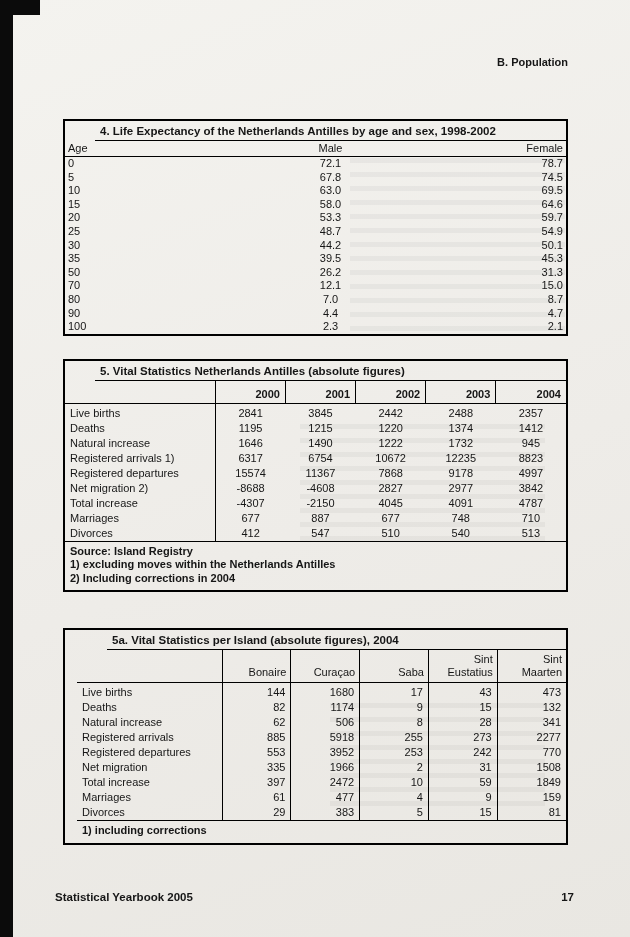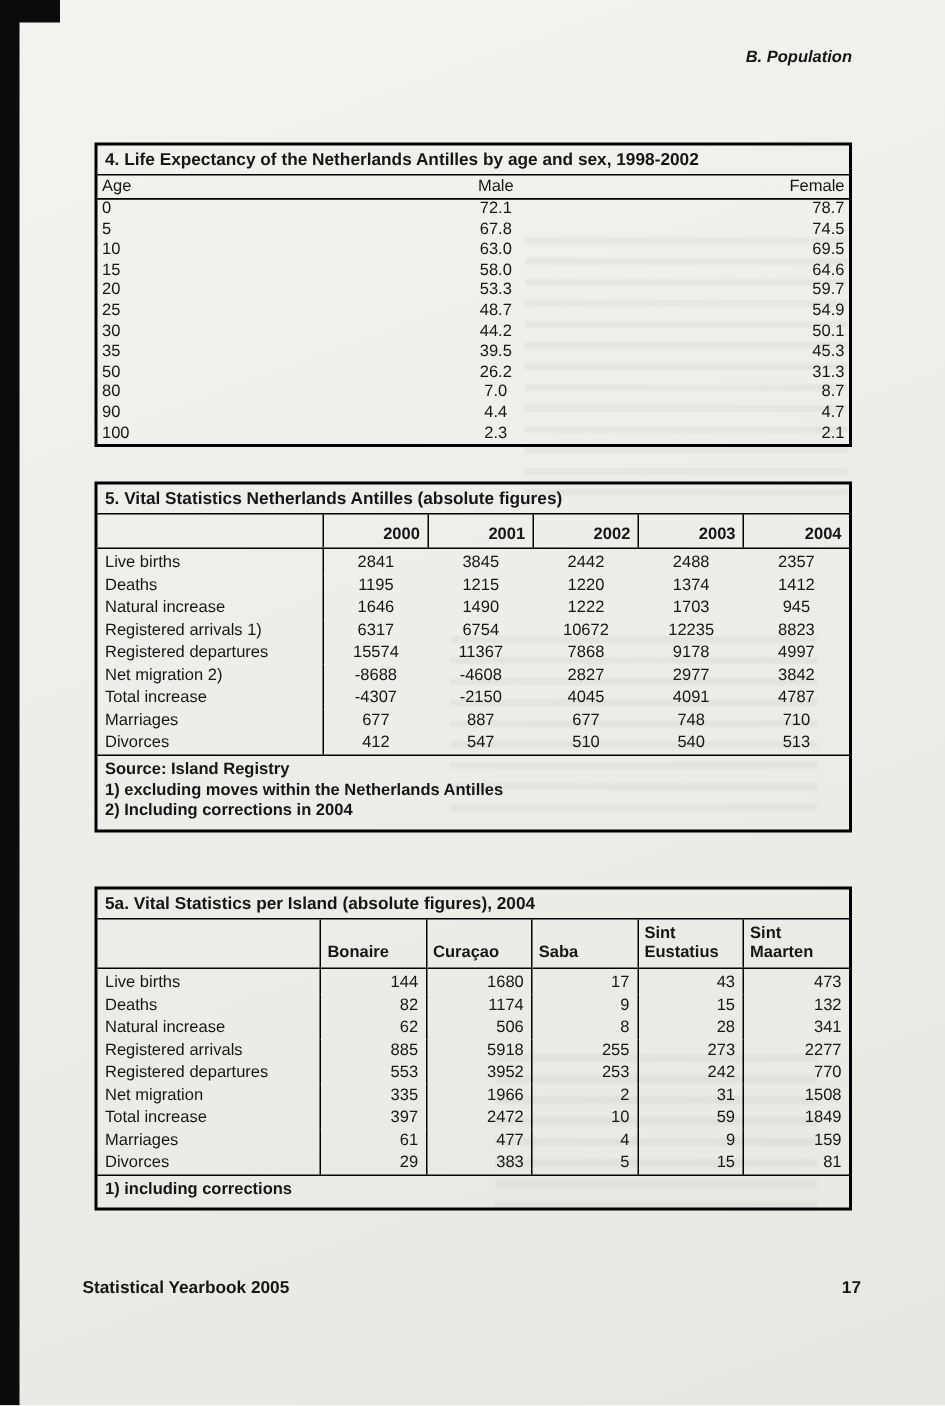--- a/index.html
+++ b/index.html
@@ -36,36 +36,36 @@
   .g1 { right: 65px;  top: 150px; width: 215px; height: 185px; }
   .g2 { left: 300px; top: 420px; width: 245px; height: 125px; }
   .g3 { left: 330px; top: 695px; width: 215px; height: 115px; }
 
   .page {
     position: absolute;
     left: 13px; top: 0; right: 0; bottom: 0;
     padding: 0 62px 0 50px;
   }
   .page-header {
-    margin-top: 32px;
+    margin-top: 56px;
     height: 14px;
     text-align: right;
     font-size: 11px;
     font-weight: bold;
-    font-style: italic;
   }
 
   .box {
     border: 2px solid #000;
   }
   .box-title {
     font-weight: bold;
     font-size: 11.5px;
     padding: 4px 5px 3px 5px;
     border-bottom: 1px solid #000;
+    margin-left: 30px;
   }
   table {
     width: 100%;
     border-collapse: collapse;
     table-layout: fixed;
     font-size: 11px;
   }
 
   
   .t4 { margin-top: 49px; }
@@ -93,24 +93,24 @@
   .t5 thead th:first-child { border-left: none; width: 30%; }
   .t5 td {
     text-align: center;
     padding: 0 5px;
     line-height: 15px;
   }
   .t5 td:first-child { text-align: left; border-right: 1px solid #000; }
   .t5 tbody tr:first-child td { padding-top: 2px; }
 
   
-  .t5a { margin-top: 36px; }
+  .t5a { margin-top: 36px; padding-left: 12px; }
   .t5a thead th {
-    font-weight: bold;
-    text-align: left;
+    font-weight: normal;
+    text-align: right;
     vertical-align: bottom;
     border-left: 1px solid #000;
     border-bottom: 1px solid #000;
     padding: 3px 4px 3px 4px;
     line-height: 13px;
   }
   .t5a thead th:first-child { border-left: none; width: 29.7%; }
   .t5a td {
     text-align: right;
     padding: 0 5px;
@@ -202,20 +202,25 @@
             </tr>
             <tr>
               <td>35</td>
               <td>39.5</td>
               <td>45.3</td>
             </tr>
             <tr>
               <td>50</td>
               <td>26.2</td>
               <td>31.3</td>
+            </tr>
+            <tr>
+              <td>70</td>
+              <td>12.1</td>
+              <td>15.0</td>
             </tr>
             <tr>
               <td>80</td>
               <td>7.0</td>
               <td>8.7</td>
             </tr>
             <tr>
               <td>90</td>
               <td>4.4</td>
               <td>4.7</td>
@@ -257,21 +262,21 @@
               <td>1215</td>
               <td>1220</td>
               <td>1374</td>
               <td>1412</td>
             </tr>
             <tr>
               <td>Natural increase</td>
               <td>1646</td>
               <td>1490</td>
               <td>1222</td>
-              <td>1703</td>
+              <td>1732</td>
               <td>945</td>
             </tr>
             <tr>
               <td>Registered arrivals 1)</td>
               <td>6317</td>
               <td>6754</td>
               <td>10672</td>
               <td>12235</td>
               <td>8823</td>
             </tr>

